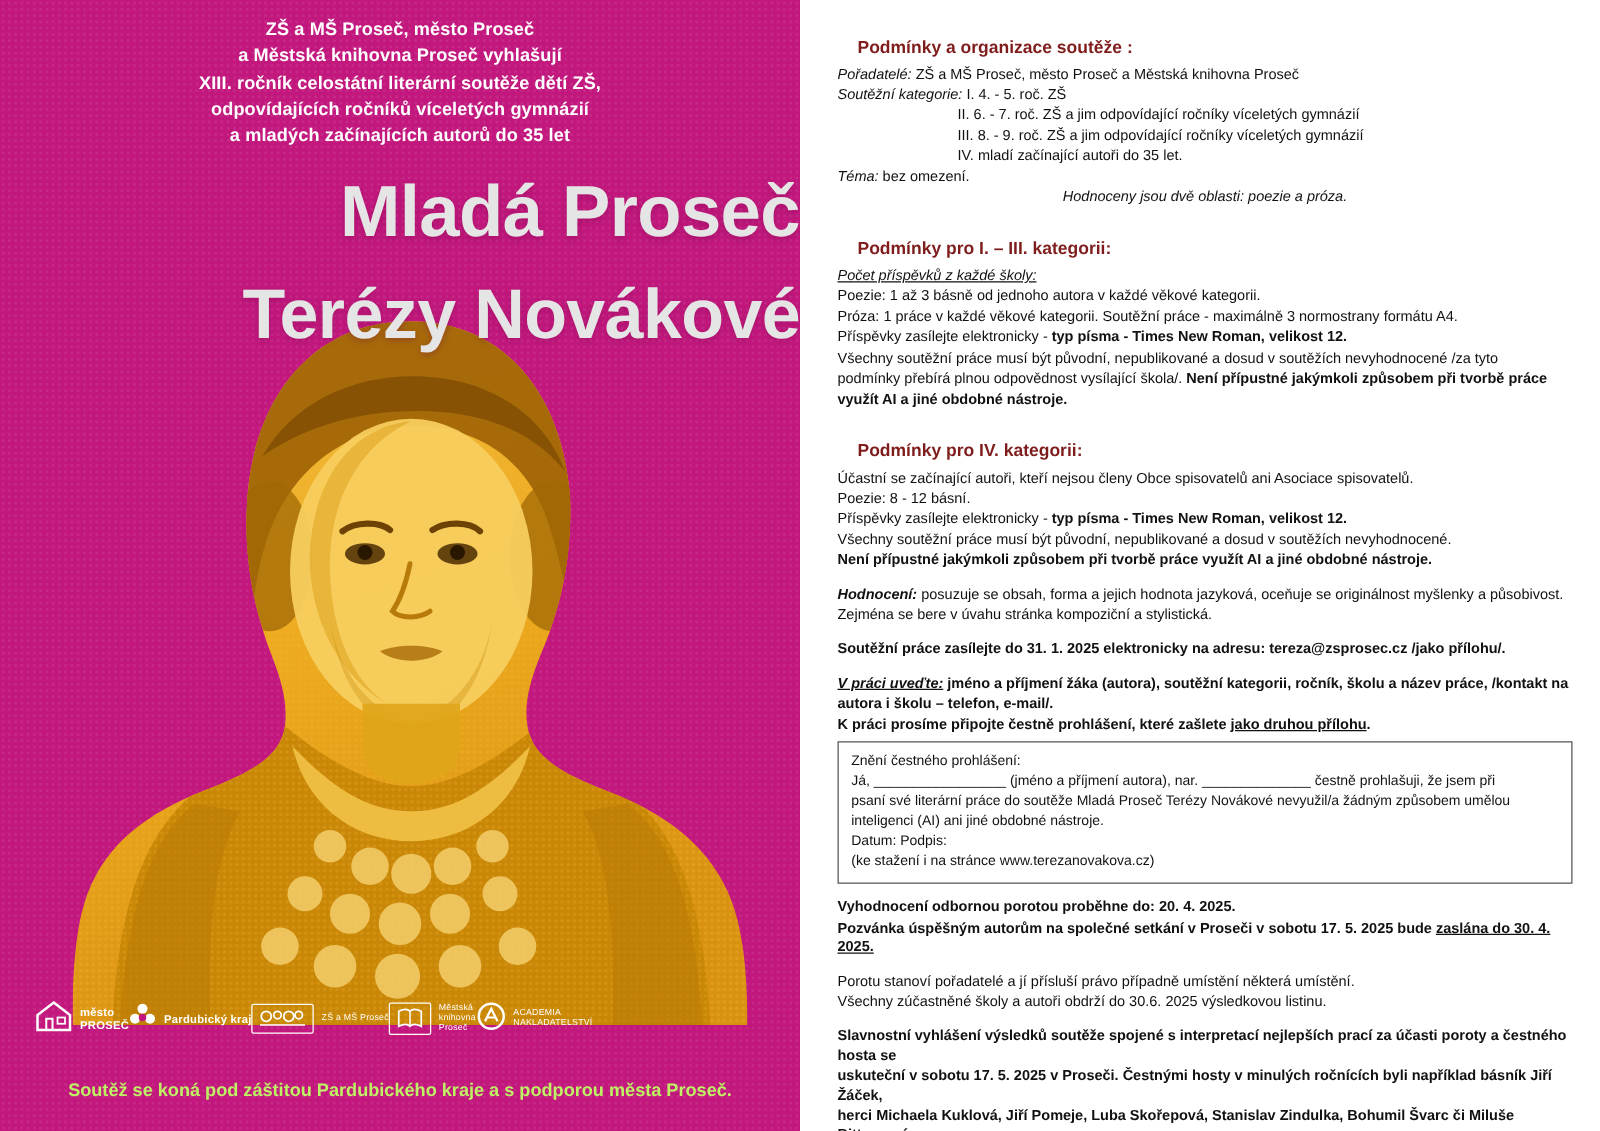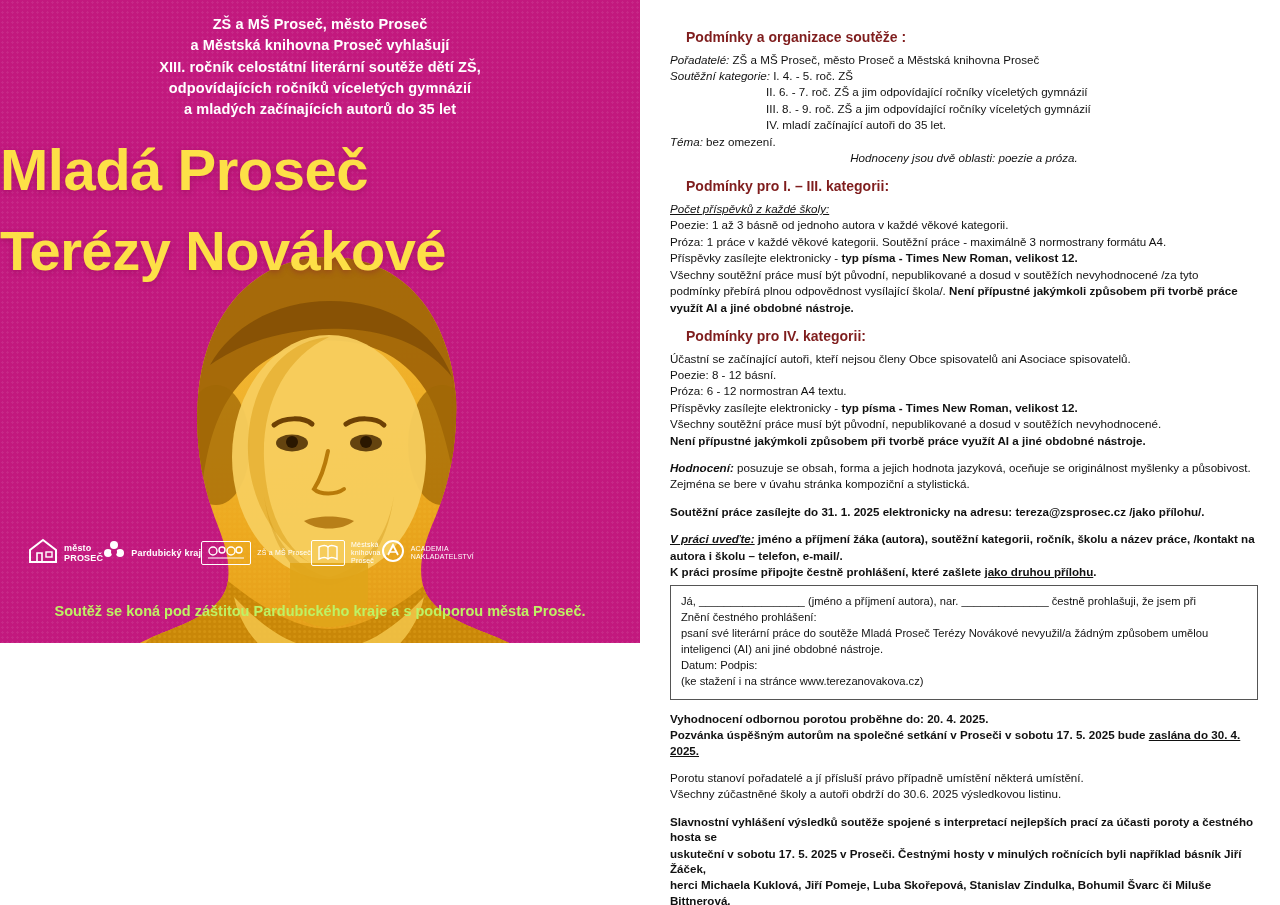--- a/index.html
+++ b/index.html
@@ -17,21 +17,21 @@
     position: relative;
     width: 1280px;
     height: 905px;
     display: flex;
   }
 
   
   .left {
     position: relative;
     width: 640px;
-    height: 643px;
+    height: 905px;
     background: #c2187e;
     overflow: hidden;
   }
   .left-inner {
     position: relative;
     width: 100%;
     height: 100%;
   }
   
   .halftone {
@@ -56,23 +56,23 @@
     line-height: 1.47;
     letter-spacing: 0.1px;
     margin: 0;
     padding: 0 40px;
   }
   .title-block {
     position: absolute;
     top: 140px;
     left: 0;
     width: 640px;
-    text-align: left;
+    text-align: right;
     z-index: 6;
-    color: #fde047;
+    color: #e5e5e5;
   }
   .title-block .t1,
   .title-block .t2 {
     font-size: 58px;
     font-weight: bold;
     line-height: 1.04;
     letter-spacing: -0.5px;
     margin: 0;
     text-shadow: 0 2px 6px rgba(120,0,70,0.35);
   }
@@ -155,21 +155,21 @@
     font-size: 11.6px;
     line-height: 1.33;
   }
   .sec-head {
     color: #7f1d1d;
     font-size: 14px;
     font-weight: bold;
     margin: 0 0 5px 0;
     padding-left: 16px;
   }
-  .sec-head.gap { margin-top: 12px; }
+  .sec-head.gap { margin-top: 24px; }
   .row { margin: 0 0 1px 0; }
   .it { font-style: italic; text-align: center; }
   .b { font-weight: bold; }
   .u { }
   .bu { font-weight: bold; text-decoration: underline; }
   .iu { font-style: italic; text-decoration: underline; }
   .cat-list {
     margin: 0 0 0 0;
     padding: 0;
   }
@@ -418,21 +418,20 @@
     </div>
     <div class="row">
       <span>podmínky přebírá plnou odpovědnost vysílající škola/. </span><span class="b">Není přípustné jakýmkoli způsobem při tvorbě práce</span>
     </div>
     <div class="row b">využít AI a jiné obdobné nástroje.</div>
 
     <div class="sec-head gap">Podmínky pro IV. kategorii:</div>
 
     <div class="row">Účastní se začínající autoři, kteří nejsou členy Obce spisovatelů ani Asociace spisovatelů.</div>
     <div class="row">Poezie: 8 - 12 básní.</div>
-    <div class="row">Próza: 6 - 12 normostran A4 textu.</div>
     <div class="row">
       <span>Příspěvky zasílejte elektronicky - </span><span class="b">typ písma</span><span class="b"> - Times New Roman, velikost 12.</span>
     </div>
     <div class="row">
       <span>Všechny soutěžní práce musí být </span><span class="u">původní, nepublikované a dosud v soutěžích nevyhodnocené.</span>
     </div>
     <div class="row b">Není přípustné jakýmkoli způsobem při tvorbě práce využít AI a jiné obdobné nástroje.</div>
 
     <div class="spacer-md"></div>
 
@@ -449,24 +448,24 @@
 
     <div class="row">
       <span class="bu it">V práci uveďte:</span><span class="b"> jméno a příjmení žáka (autora), soutěžní kategorii, ročník, školu a název práce, /kontakt na</span>
     </div>
     <div class="row b">autora i školu – telefon,  e-mail/.</div>
     <div class="row">
       <span class="b">K práci prosíme připojte čestně prohlášení, které zašlete </span><span class="bu">jako druhou přílohu</span><span class="b">.</span>
     </div>
 
     <div class="declaration">
+      <div class="dl">Znění čestného prohlášení:</div>
       <div class="dl">
         <span>Já, </span><span class="blank">_________________</span><span> (jméno a příjmení autora), nar. </span><span class="blank">______________</span><span> čestně prohlašuji, že jsem při</span>
       </div>
-      <div class="dl">Znění čestného prohlášení:</div>
       <div class="dl">psaní své literární práce do soutěže Mladá Proseč Terézy Novákové nevyužil/a žádným způsobem umělou</div>
       <div class="dl">inteligenci (AI) ani jiné obdobné nástroje.</div>
       <div class="dl">Datum:               Podpis:</div>
       <div class="dl">
         <span> (ke stažení i na stránce </span><span class="u">www.terezanovakova.cz</span><span>)</span>
       </div>
     </div>
 
     <div class="spacer-md"></div>
 

